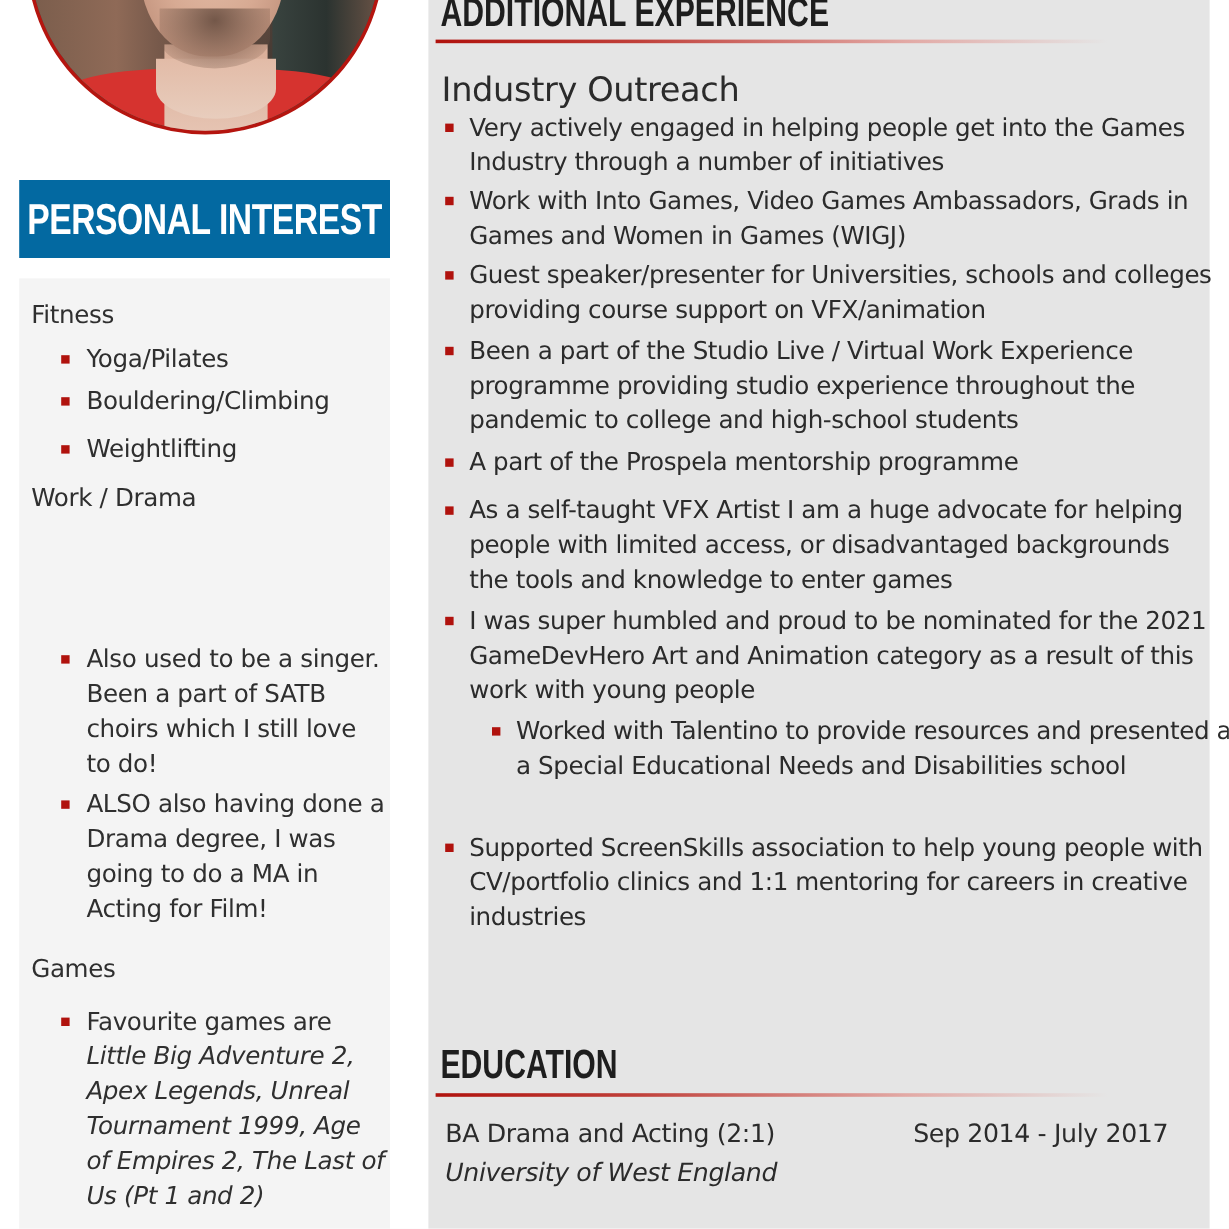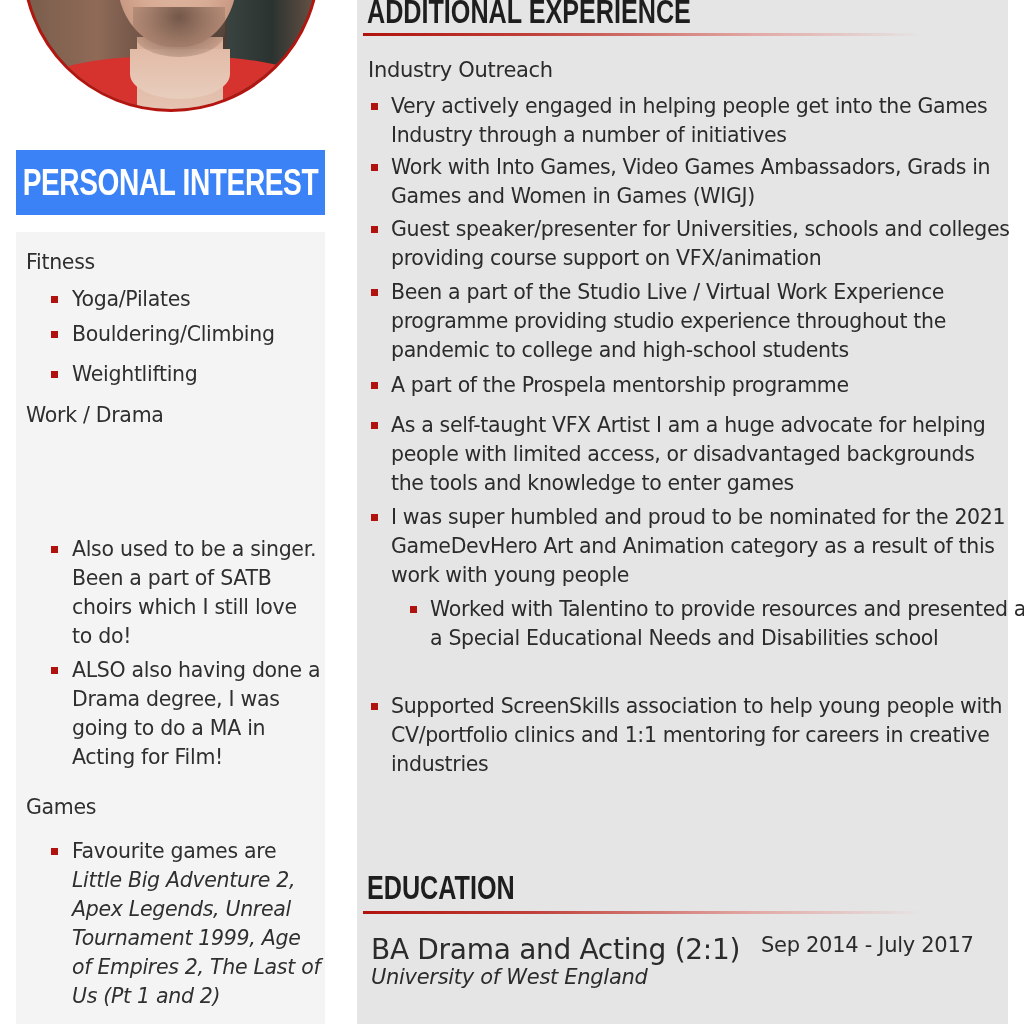--- a/index.html
+++ b/index.html
@@ -38,21 +38,21 @@
     border-radius: 40% 40% 0 0;
     background: #d6332f; }
   .photo .shirt-collar { position:absolute; left:105px; top:232px; width:100px; height:50px;
     border-radius: 0 0 50% 50%;
     background: linear-gradient(180deg, #e2bba7, #e8cdbd); }
 
   .banner {
     position: absolute;
     left: 16px; top: 150px;
     width: 309px; height: 65px;
-    background: #3b82f6;
+    background: #0369a1;
     color: #ffffff;
     display: flex; align-items: center; justify-content: center;
     font-family: "Liberation Sans", sans-serif;
     font-weight: bold;
     font-size: 36px;
     letter-spacing: -0.5px;
     transform-origin: center;
   }
   .banner span { display:inline-block; transform: scaleX(0.78); white-space: nowrap; }
 
@@ -105,38 +105,38 @@
   .section-title span { display:inline-block; transform: scaleX(0.74); transform-origin: left center; }
   .rule {
     position: absolute;
     left: 6px;
     width: 560px; height: 3px;
     background: linear-gradient(90deg, #b0120d 0%, #c0403a 30%, #e2a9a5 70%, rgba(244,244,244,0) 100%);
   }
   .subhead {
     position: absolute;
     left: 11px; top: 58px;
-    font-size: 21px;
+    font-size: 28px;
     color: #2b2b2b;
     letter-spacing: -0.3px;
   }
   .rbullet {
     position: absolute;
     left: 34px;
     width: 620px;
     font-size: 20.5px;
     line-height: 29px;
     color: #2b2b2b;
     letter-spacing: -0.35px;
   }
   .rbullet .sq { left: -20px; top: 11px; }
 
   .edu-degree {
     position: absolute; left: 14px; top: 933px;
-    font-size: 28px; color: #2b2b2b; letter-spacing: -0.3px;
+    font-size: 21px; color: #2b2b2b; letter-spacing: -0.3px;
   }
   .edu-dates {
     position: absolute; left: 404px; top: 933px;
     font-size: 21px; color: #2b2b2b; letter-spacing: -0.3px;
   }
   .edu-school {
     position: absolute; left: 14px; top: 965px;
     font-size: 21px; color: #2b2b2b; font-style: italic; letter-spacing: -0.3px;
   }
 </style>

